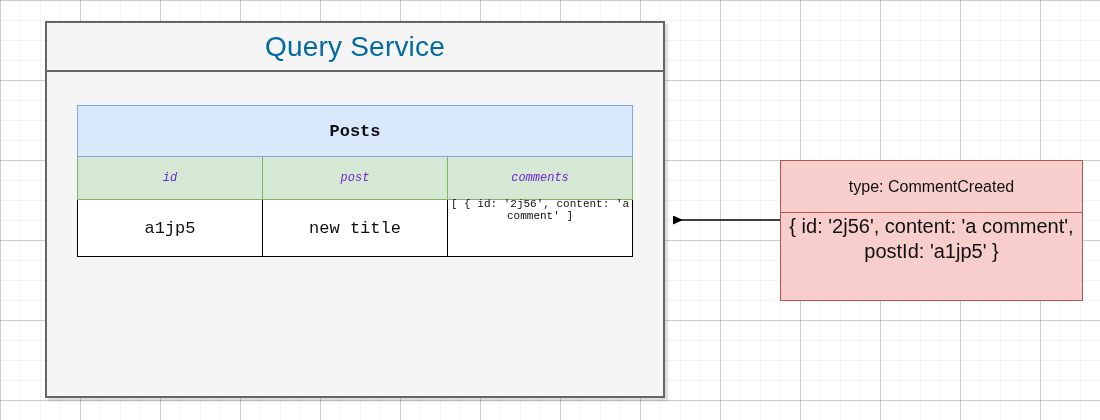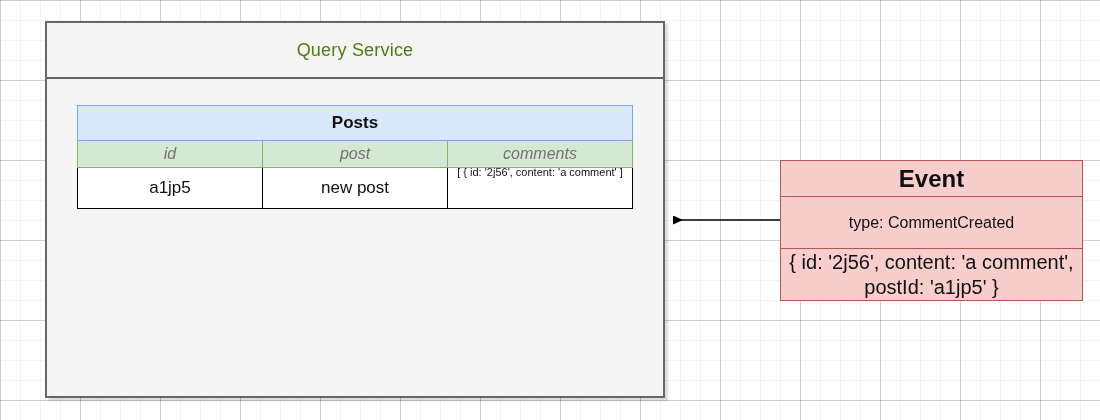--- a/index.html
+++ b/index.html
@@ -38,28 +38,28 @@
     box-sizing: border-box;
     border: 2px solid #666666;
     background-color: #f5f5f5;
     box-shadow: 3px 3px 2px rgba(0,0,0,0.14);
   }
   .service-title {
     position: absolute;
     left: 0;
     top: 0;
     width: 100%;
-    height: 56px;
+    height: 49px;
     box-sizing: border-box;
     border-bottom: 2px solid #666666;
     display: flex;
     align-items: center;
     justify-content: center;
-    font-size: 18px;
-    color: #4d7c0f;
+    font-size: 28px;
+    color: #0369a1;
     letter-spacing: 0.2px;
   }
   .service-body {
     position: absolute;
     left: 0;
     top: 57px;
     right: 0;
     bottom: 0;
   }
 
@@ -68,39 +68,40 @@
     position: absolute;
     left: 30px;
     top: 25px;
     width: 556px;
     border-collapse: collapse;
     table-layout: fixed;
     background-color: #ffffff;
   }
   .posts-table td {
     border: 1px solid #000000;
-    padding: 0;
+    padding: 8px;
     vertical-align: middle;
     text-align: center;
+    font-family: Liberation Mono, monospace;
   }
   .tbl-title {
     background-color: #dae8fc;
     border: 1px solid #7ea6e0 !important;
     height: 34px;
     font-size: 17px;
     font-weight: bold;
     color: #101010;
   }
   .tbl-col {
     background-color: #d5e8d4;
     border: 1px solid #82b366 !important;
     height: 26px;
-    font-size: 16px;
+    font-size: 12px;
     font-style: italic;
-    color: #737373;
+    color: #6d28d9;
   }
   .tbl-cell {
     height: 40px;
     font-size: 17px;
     color: #101010;
     position: relative;
   }
   .col-id { width: 104px; }
   .col-title { width: 165px; }
   .col-comments { width: 287px; }
@@ -179,39 +180,38 @@
           <tr>
             <td class="tbl-title" colspan="3">Posts</td>
           </tr>
           <tr>
             <td class="tbl-col col-id">id</td>
             <td class="tbl-col col-title">post</td>
             <td class="tbl-col col-comments">comments</td>
           </tr>
           <tr>
             <td class="tbl-cell col-id">a1jp5</td>
-            <td class="tbl-cell col-title">new post</td>
+            <td class="tbl-cell col-title">new title</td>
             <td class="tbl-cell col-comments">
               <span class="overflow-text">[ { id: '2j56', content: 'a comment'  ]</span>
             </td>
           </tr>
         </tbody>
       </table>
 
     </div>
   </div>
 
   <svg class="arrow" viewBox="0 0 130 28" width="130" height="28">
     <defs>
       <marker id="arrowhead" markerWidth="11" markerHeight="9" refX="10" refY="4.5" orient="auto" markerUnits="userSpaceOnUse">
         <path d="M10,0 L0,4.5 L10,9 z" fill="#000000"></path>
       </marker>
     </defs>
     <line x1="129" y1="14" x2="18" y2="14" stroke="#000000" stroke-width="1.6" marker-end="url(#arrowhead)"></line>
   </svg>
 
   <div class="event-box">
-    <div class="event-row event-title">Event</div>
     <div class="event-row event-type">type: CommentCreated</div>
     <div class="event-row event-payload">{ id: '2j56', content: 'a comment', postId: 'a1jp5' }</div>
   </div>
 
 </div>
 
 </body></html>

